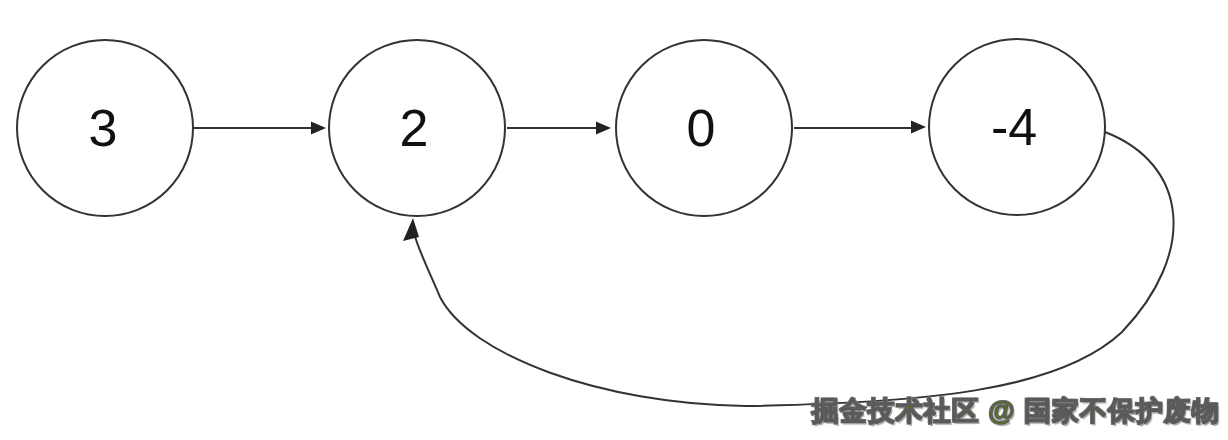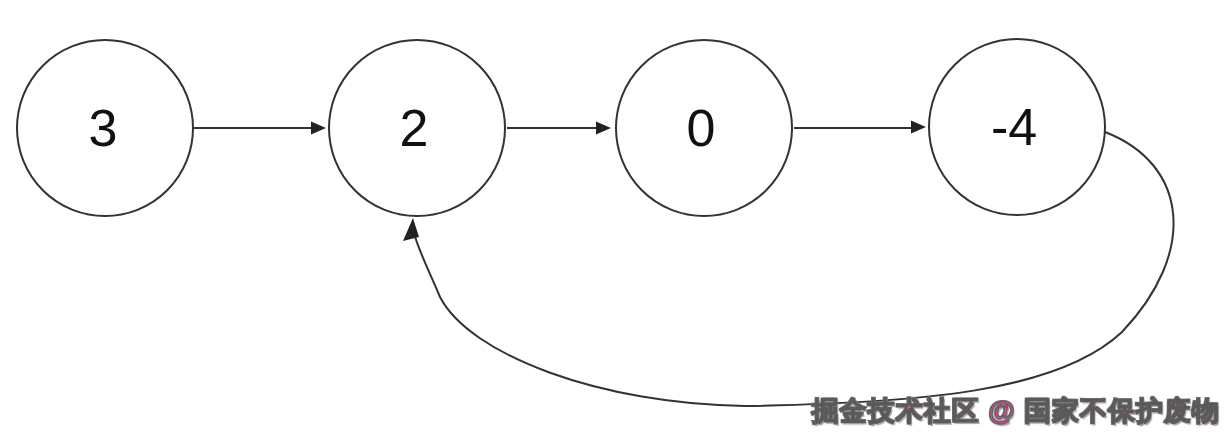--- a/index.html
+++ b/index.html
@@ -42,21 +42,21 @@
     text-anchor: middle;
   }
   .watermark {
     position: absolute;
     top: 393px;
     right: 8px;
     font-size: 27px;
     font-weight: bold;
     letter-spacing: 1px;
     white-space: nowrap;
-    color: #ec4899;
+    color: #4d7c0f;
     -webkit-text-stroke: 1px #5a5a5a;
     text-shadow:
       -1px -1px 0 #777777,
        1px -1px 0 #888888,
       -1px  1px 0 #999999,
        1.5px 1.5px 1px rgba(90,90,90,0.55);
   }
 </style>
 </head>
 <body>

